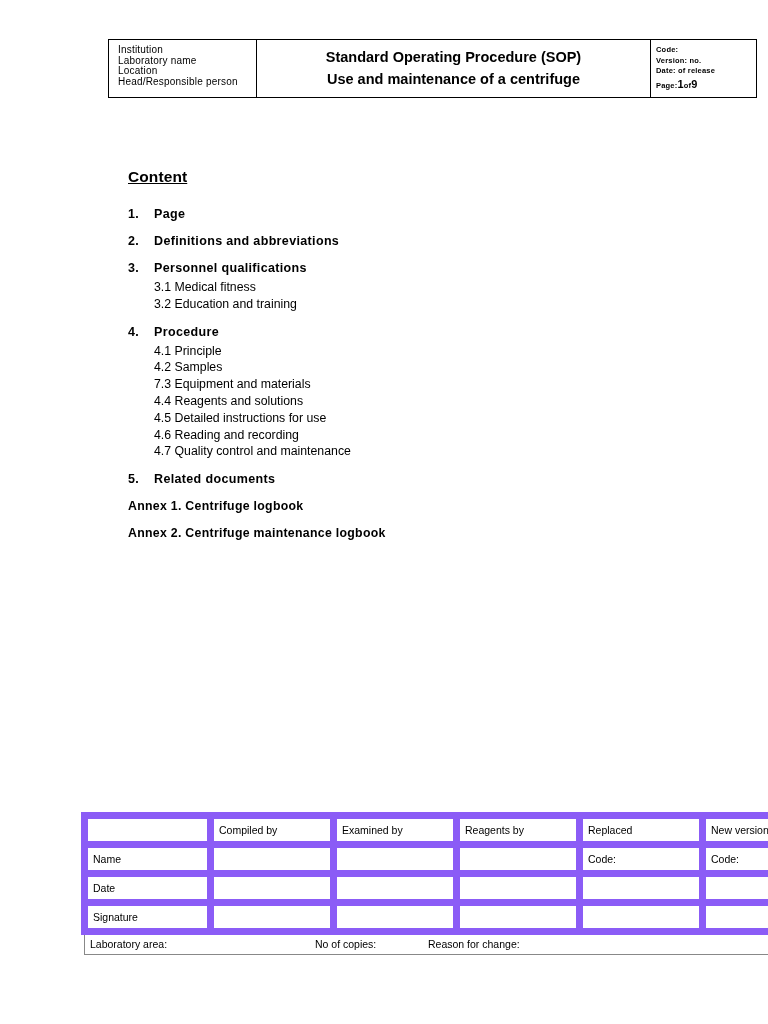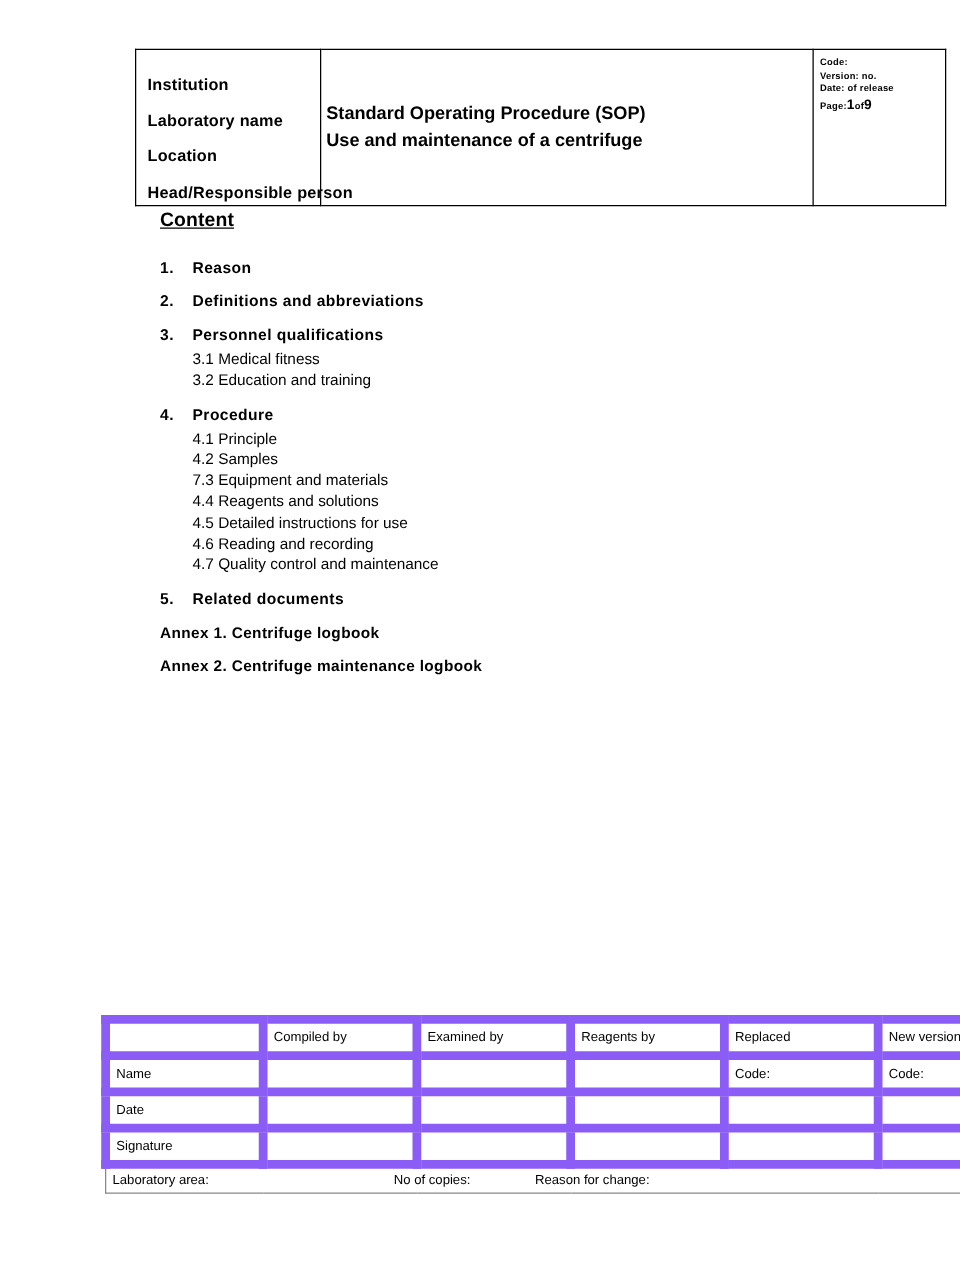--- a/index.html
+++ b/index.html
@@ -37,29 +37,29 @@
     border: 1px solid #000000;
     vertical-align: middle;
     padding: 0;
   }
   .hdr-org {
     width: 138px;
     padding: 5px 0 5px 9px !important;
     vertical-align: top !important;
   }
   .hdr-org .org-line {
-    font-size: 13px;
-    font-weight: bold;
+    font-size: 10px;
+    font-weight: normal;
     line-height: 10.6px;
     letter-spacing: 0.2px;
     white-space: nowrap;
-    margin-top: 18px;
   }
   .hdr-title {
     width: 385px;
+    text-align: center;
     padding: 6px 4px 7px 4px !important;
   }
   .hdr-title .title-line {
     font-size: 14.5px;
     font-weight: bold;
     line-height: 22px;
     white-space: nowrap;
   }
   .hdr-meta {
     width: 100px;
@@ -200,21 +200,21 @@
     </tr>
   </tbody>
     </table>
 
   <div class="content-block">
     <div class="content-heading">Content</div>
 
     <div class="toc-entry">
       <div class="toc-main">
         <span class="num">1.</span>
-        <span>Reason</span>
+        <span>Page</span>
       </div>
     </div>
 
     <div class="toc-entry">
       <div class="toc-main">
         <span class="num">2.</span>
         <span>Definitions and abbreviations</span>
       </div>
     </div>
 

